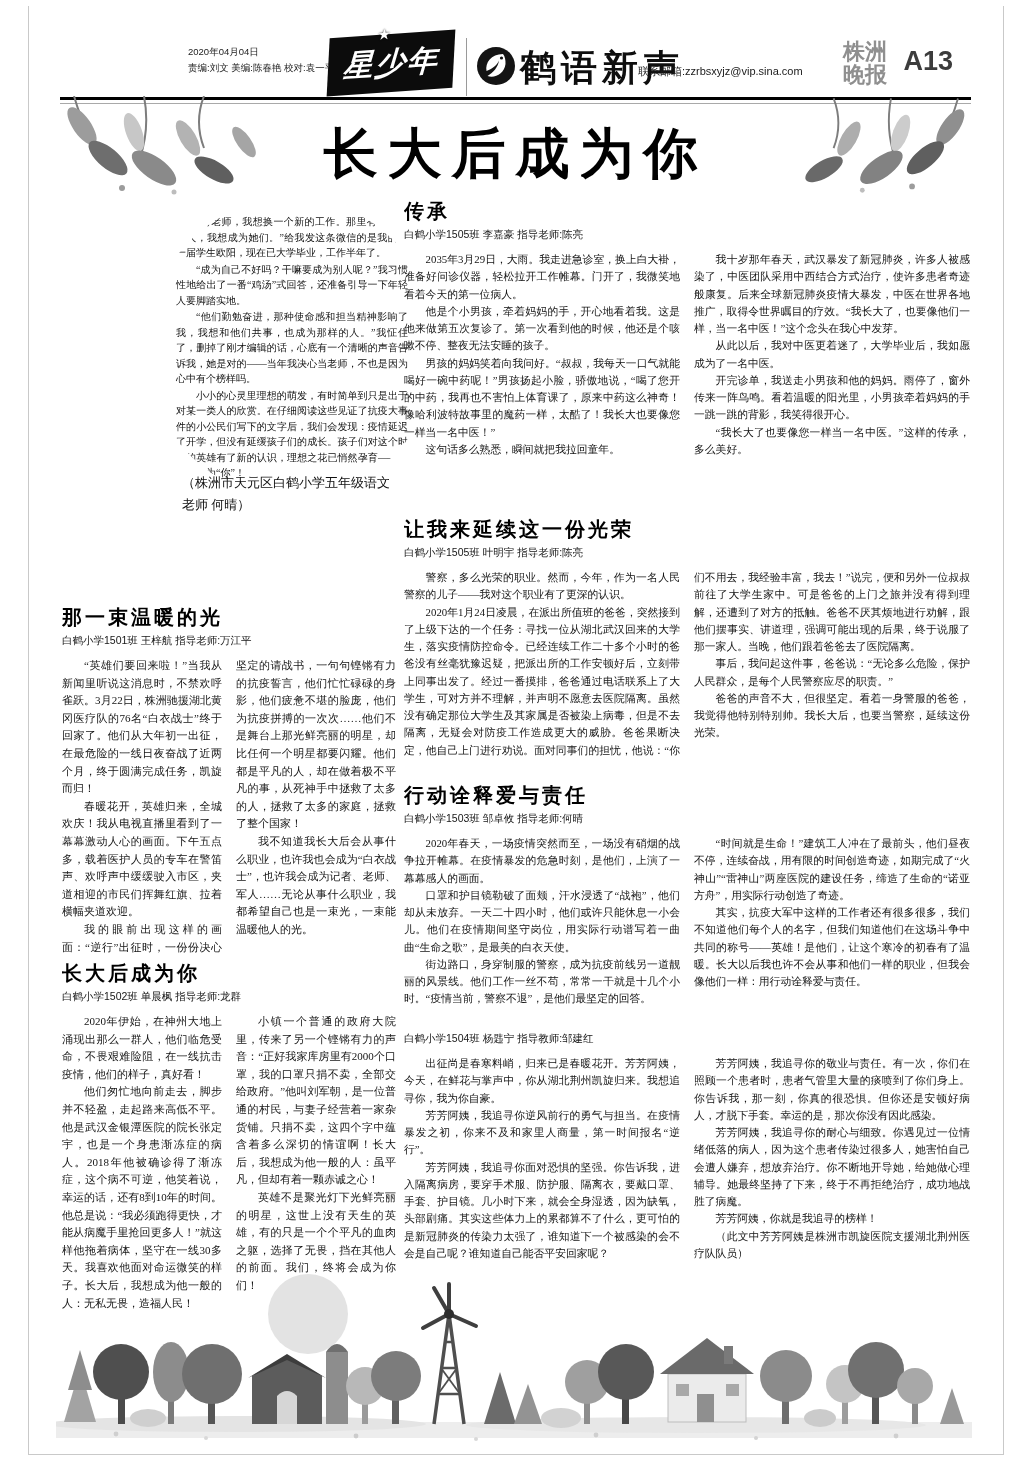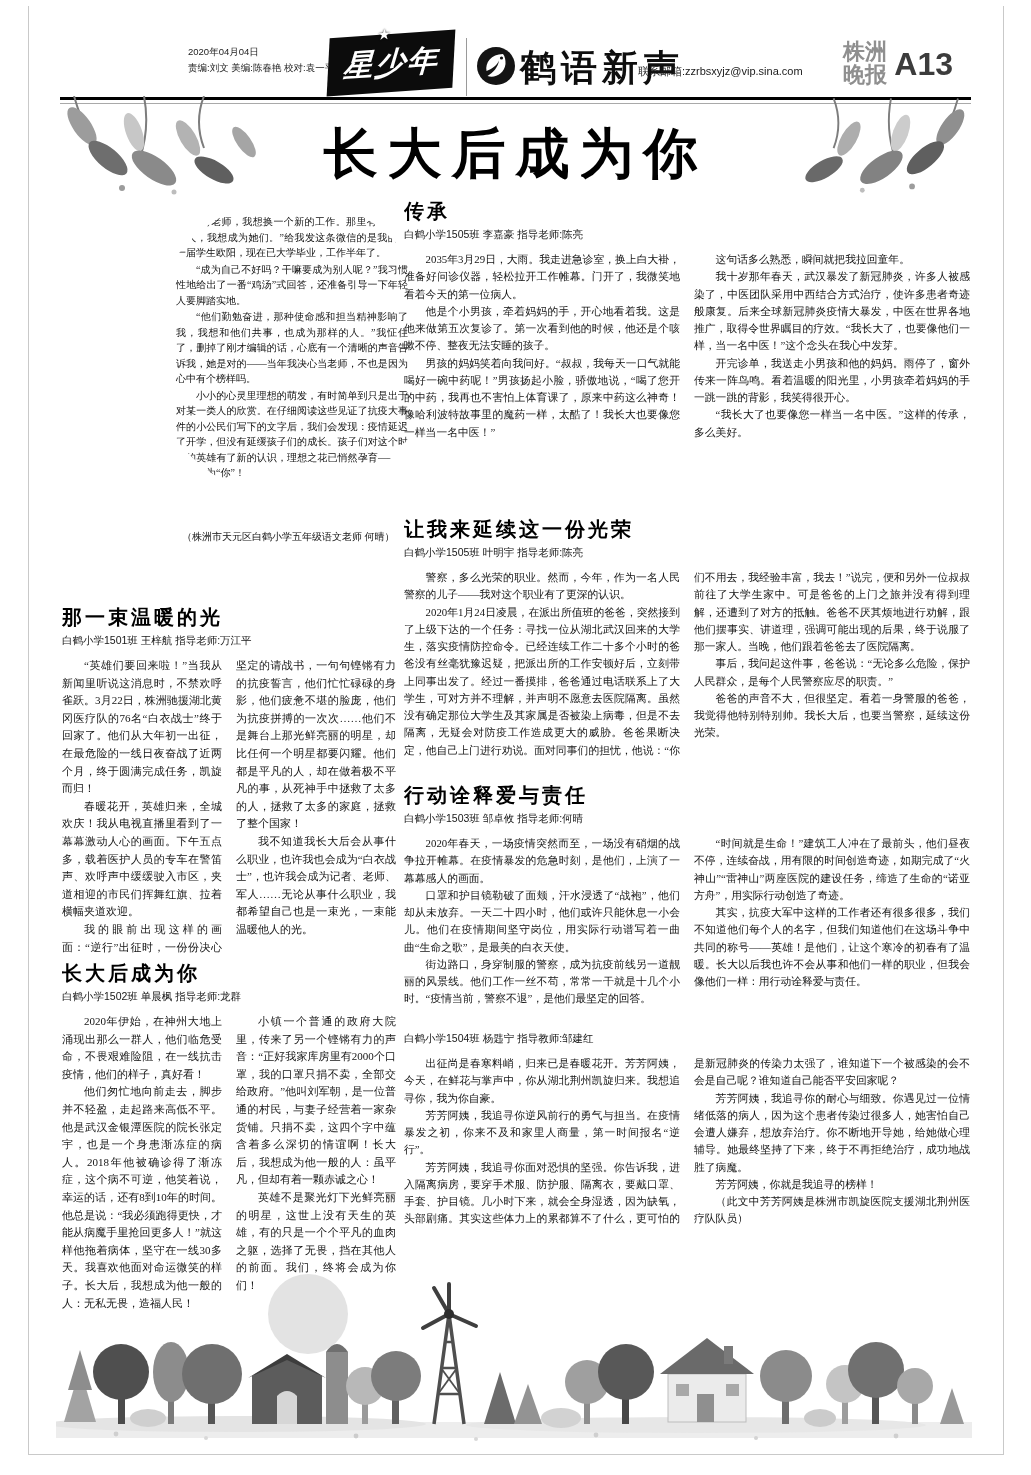--- a/index.html
+++ b/index.html
@@ -15,37 +15,37 @@
   .pubinfo { position:absolute; left:128px; top:8px; width:160px; text-align:left; font-size:9.5px; line-height:1.7; color:#222; }
   .logo { position:absolute; left:268px; top:-2px; width:126px; height:58px; background:#0c0c0c;
           transform:rotate(-4deg) skewX(-7deg); display:flex; align-items:center; justify-content:center; }
   .logo .logo-text { color:#fff; font-weight:bold; font-style:italic; font-size:30px; letter-spacing:2px; }
   .logo .star { position:absolute; top:-9px; left:48px; color:#fff; font-size:15px; text-shadow:0 0 2px #000; }
   .hdr-divider { position:absolute; left:406px; top:2px; width:1px; height:58px; background:#9a9a9a; }
   .bird { position:absolute; left:416px; top:10px; }
   .section-title { position:absolute; left:460px; top:8px; font-size:36px; font-weight:bold; color:#0e0e0e; letter-spacing:5px; }
   .contact { position:absolute; left:578px; top:28px; font-size:11px; color:#1a1a1a; }
   .masthead { position:absolute; right:80px; top:4px; width:52px; text-align:center; font-weight:bold; color:#8f8f8f; font-size:22px; line-height:1.05; }
-  .pageno { position:absolute; right:18px; top:10px; font-size:32px; font-weight:bold; color:#3c3c3c; }
+  .pageno { position:absolute; right:18px; top:10px; font-size:27px; font-weight:bold; color:#3c3c3c; }
   .rule  { position:absolute; left:60px; width:911px; top:97px; height:3px; background:#000; }
   .rule2 { position:absolute; left:60px; width:911px; top:103px; height:1px; background:#a9a9a9; }
 
   
   .headline { position:absolute; left:0; top:118px; width:100%; text-align:center;
               font-family:"Liberation Sans","DejaVu Sans",sans-serif; font-size:54px; font-weight:900;
               letter-spacing:10px; color:#000; }
   .leaves-left  { position:absolute; left:52px;  top:96px; }
   .leaves-right { position:absolute; right:52px; top:96px; transform:scaleX(-1); }
 
   
   .letter { position:absolute; left:146px; top:198px; width:292px; height:300px; border-radius:50%;
             padding:20px 30px; display:flex; flex-direction:column; justify-content:center;
             font-size:10px; line-height:1.55; color:#101010; text-align:justify; overflow:hidden; }
   .letter p { text-indent:2em; margin-bottom:1px; }
-  .letter-attr { position:absolute; left:182px; top:528px; width:218px; font-size:10px; line-height:1.7; color:#101010; }
+  .letter-attr { position:absolute; left:182px; top:472px; width:218px; font-size:13px; line-height:1.7; color:#101010; }
 
   
   .article { position:absolute; overflow:hidden; }
   .article h2 { text-align:left; font-family:"Liberation Sans","DejaVu Sans",sans-serif;
                 font-size:20px; font-weight:bold; letter-spacing:3px; color:#000; margin-bottom:3px; }
   .article .byline { text-align:left; font-family:"Liberation Sans","DejaVu Sans",sans-serif;
                      font-size:10.5px; color:#161616; margin-bottom:9px; }
   .article .body { column-gap:14px; column-count:2; text-align:justify; color:#141414; }
   .article .body p { text-indent:2em; }
   .left-art  { left:62px; width:334px;margin-top:48px; }
@@ -167,20 +167,21 @@
 
   <div class="article right-art" id="art-inherit">
     <h2>传承</h2>
     <div class="byline">白鹤小学1505班 李嘉豪 指导老师:陈亮</div>
     <div class="body">
         <p>2035年3月29日，大雨。我走进急诊室，换上白大褂，准备好问诊仪器，轻松拉开工作帷幕。门开了，我微笑地看着今天的第一位病人。</p>
         <p>他是个小男孩，牵着妈妈的手，开心地看着我。这是他来做第五次复诊了。第一次看到他的时候，他还是个咳嗽不停、整夜无法安睡的孩子。</p>
         <p>男孩的妈妈笑着向我问好。“叔叔，我每天一口气就能喝好一碗中药呢！”男孩扬起小脸，骄傲地说，“喝了您开的中药，我再也不害怕上体育课了，原来中药这么神奇！像哈利波特故事里的魔药一样，太酷了！我长大也要像您一样当一名中医！”</p>
         <p>这句话多么熟悉，瞬间就把我拉回童年。</p>
         <p>我十岁那年春天，武汉暴发了新冠肺炎，许多人被感染了，中医团队采用中西结合方式治疗，使许多患者奇迹般康复。后来全球新冠肺炎疫情大暴发，中医在世界各地推广，取得令世界瞩目的疗效。“我长大了，也要像他们一样，当一名中医！”这个念头在我心中发芽。</p>
+        <p>从此以后，我对中医更着迷了，大学毕业后，我如愿成为了一名中医。</p>
         <p>开完诊单，我送走小男孩和他的妈妈。雨停了，窗外传来一阵鸟鸣。看着温暖的阳光里，小男孩牵着妈妈的手一跳一跳的背影，我笑得很开心。</p>
         <p>“我长大了也要像您一样当一名中医。”这样的传承，多么美好。</p>
       </div>
   </div>
 
   <div class="article right-art" id="art-glory">
     <h2>让我来延续这一份光荣</h2>
     <div class="byline">白鹤小学1505班 叶明宇 指导老师:陈亮</div>
     <div class="body">
         <p>警察，多么光荣的职业。然而，今年，作为一名人民警察的儿子——我对这个职业有了更深的认识。</p>
@@ -201,20 +202,21 @@
         <p>其实，抗疫大军中这样的工作者还有很多很多，我们不知道他们每个人的名字，但我们知道他们在这场斗争中共同的称号——英雄！是他们，让这个寒冷的初春有了温暖。长大以后我也许不会从事和他们一样的职业，但我会像他们一样：用行动诠释爱与责任。</p>
       </div>
   </div>
 
   <div class="article right-art" id="art-fang">
     <div class="byline">白鹤小学1504班 杨韪宁 指导教师:邹建红</div>
     <div class="body">
         <p>出征尚是春寒料峭，归来已是春暖花开。芳芳阿姨，今天，在鲜花与掌声中，你从湖北荆州凯旋归来。我想追寻你，我为你自豪。</p>
         <p>芳芳阿姨，我追寻你逆风前行的勇气与担当。在疫情暴发之初，你来不及和家里人商量，第一时间报名“逆行”。</p>
         <p>芳芳阿姨，我追寻你面对恐惧的坚强。你告诉我，进入隔离病房，要穿手术服、防护服、隔离衣，要戴口罩、手套、护目镜。几小时下来，就会全身湿透，因为缺氧，头部剧痛。其实这些体力上的累都算不了什么，更可怕的是新冠肺炎的传染力太强了，谁知道下一个被感染的会不会是自己呢？谁知道自己能否平安回家呢？</p>
+        <p>芳芳阿姨，我追寻你的敬业与责任。有一次，你们在照顾一个患者时，患者气管里大量的痰喷到了你们身上。你告诉我，那一刻，你真的很恐惧。但你还是安顿好病人，才脱下手套。幸运的是，那次你没有因此感染。</p>
         <p>芳芳阿姨，我追寻你的耐心与细致。你遇见过一位情绪低落的病人，因为这个患者传染过很多人，她害怕自己会遭人嫌弃，想放弃治疗。你不断地开导她，给她做心理辅导。她最终坚持了下来，终于不再拒绝治疗，成功地战胜了病魔。</p>
         <p>芳芳阿姨，你就是我追寻的榜样！</p>
         <p>（此文中芳芳阿姨是株洲市凯旋医院支援湖北荆州医疗队队员）</p>
       </div>
   </div>
 
   <div class="bottom-scene">
     <svg width="916" height="178" viewBox="0 0 916 178">
 
       <circle cx="252" cy="42" r="40" fill="#e3e3e3"></circle>

